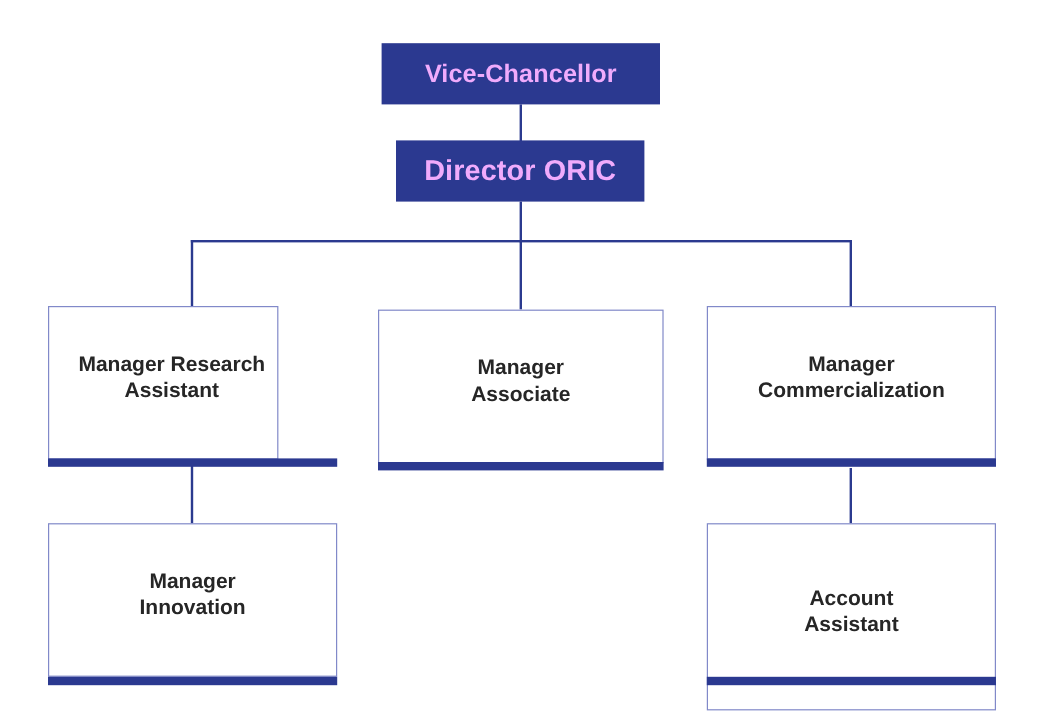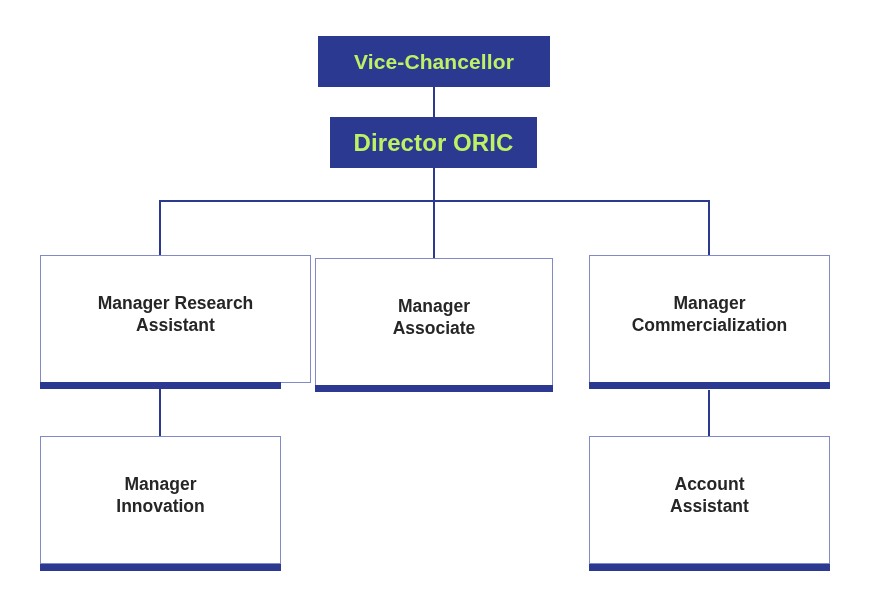--- a/index.html
+++ b/index.html
@@ -24,21 +24,21 @@
     position: absolute;
     background: #2B3A8F;
   }
   .conn-v { width: 2px; }
   .conn-h { height: 2px; }
 
   
   .node-filled {
     position: absolute;
     background: #2B3990;
-    color: #bef264;
+    color: #f0abfc;
     display: flex;
     align-items: center;
     justify-content: center;
     text-align: center;
     font-weight: 700;
     letter-spacing: 0.1px;
     box-sizing: border-box;
   }
 
   
@@ -86,21 +86,21 @@
   <div class="conn conn-v" style="left:708px; top:390px; height:47px;"></div>
 
   <div class="node-filled" style="left:318px; top:36px; width:232px; height:51px; font-size:21px;">
     <span class="label">Vice-Chancellor</span>
   </div>
 
   <div class="node-filled" style="left:330px; top:117px; width:207px; height:51px; font-size:24px;">
     <span class="label">Director ORIC</span>
   </div>
 
-  <div class="node-outline" style="left:40px; top:255px; width:271px; height:128px; font-size:17.5px;">
+  <div class="node-outline" style="left:40px; top:255px; width:192px; height:128px; font-size:17.5px;justify-content:flex-end;">
     <div class="label">
       <span>Manager Research</span><br>
       <span>Assistant</span>
     </div>
   </div>
   <div class="node-bar" style="left:40px; top:382px; width:241px;"></div>
 
   <div class="node-outline" style="left:315px; top:258px; width:238px; height:128px; font-size:17.5px;">
     <div class="label">
       <span>Manager</span><br>
@@ -118,21 +118,21 @@
   <div class="node-bar" style="left:589px; top:382px; width:241px;"></div>
 
   <div class="node-outline" style="left:40px; top:436px; width:241px; height:128px; font-size:17.5px;">
     <div class="label">
       <span>Manager</span><br>
       <span>Innovation</span>
     </div>
   </div>
   <div class="node-bar" style="left:40px; top:564px; width:241px;"></div>
 
-  <div class="node-outline" style="left:589px; top:436px; width:241px; height:128px; font-size:17.5px;">
+  <div class="node-outline" style="left:589px; top:436px; width:241px; height:156px; font-size:17.5px;">
     <div class="label">
       <span>Account</span><br>
       <span>Assistant</span>
     </div>
   </div>
   <div class="node-bar" style="left:589px; top:564px; width:241px;"></div>
 
 </div>
 
 </body></html>

